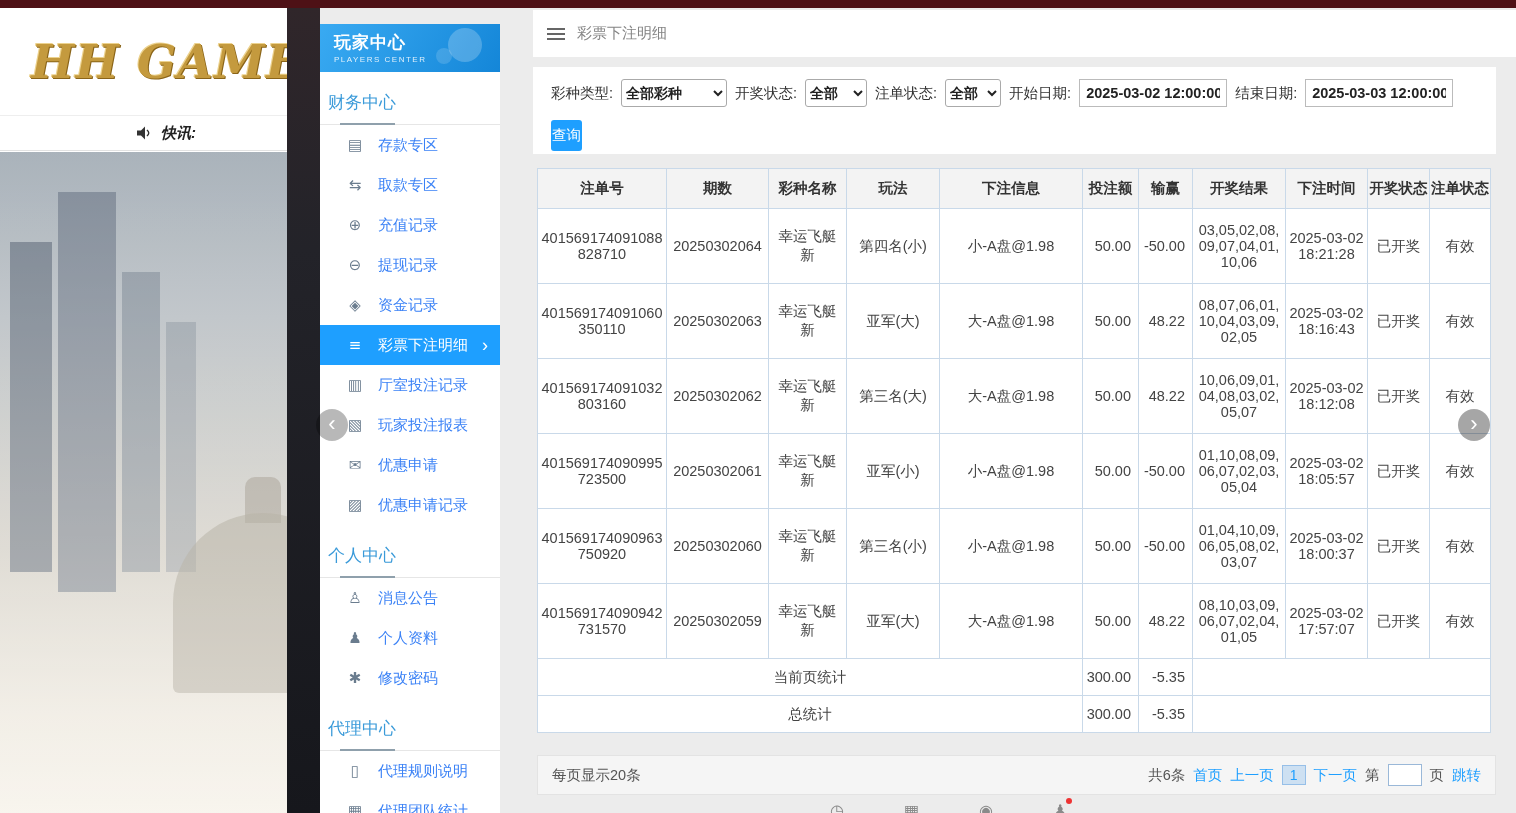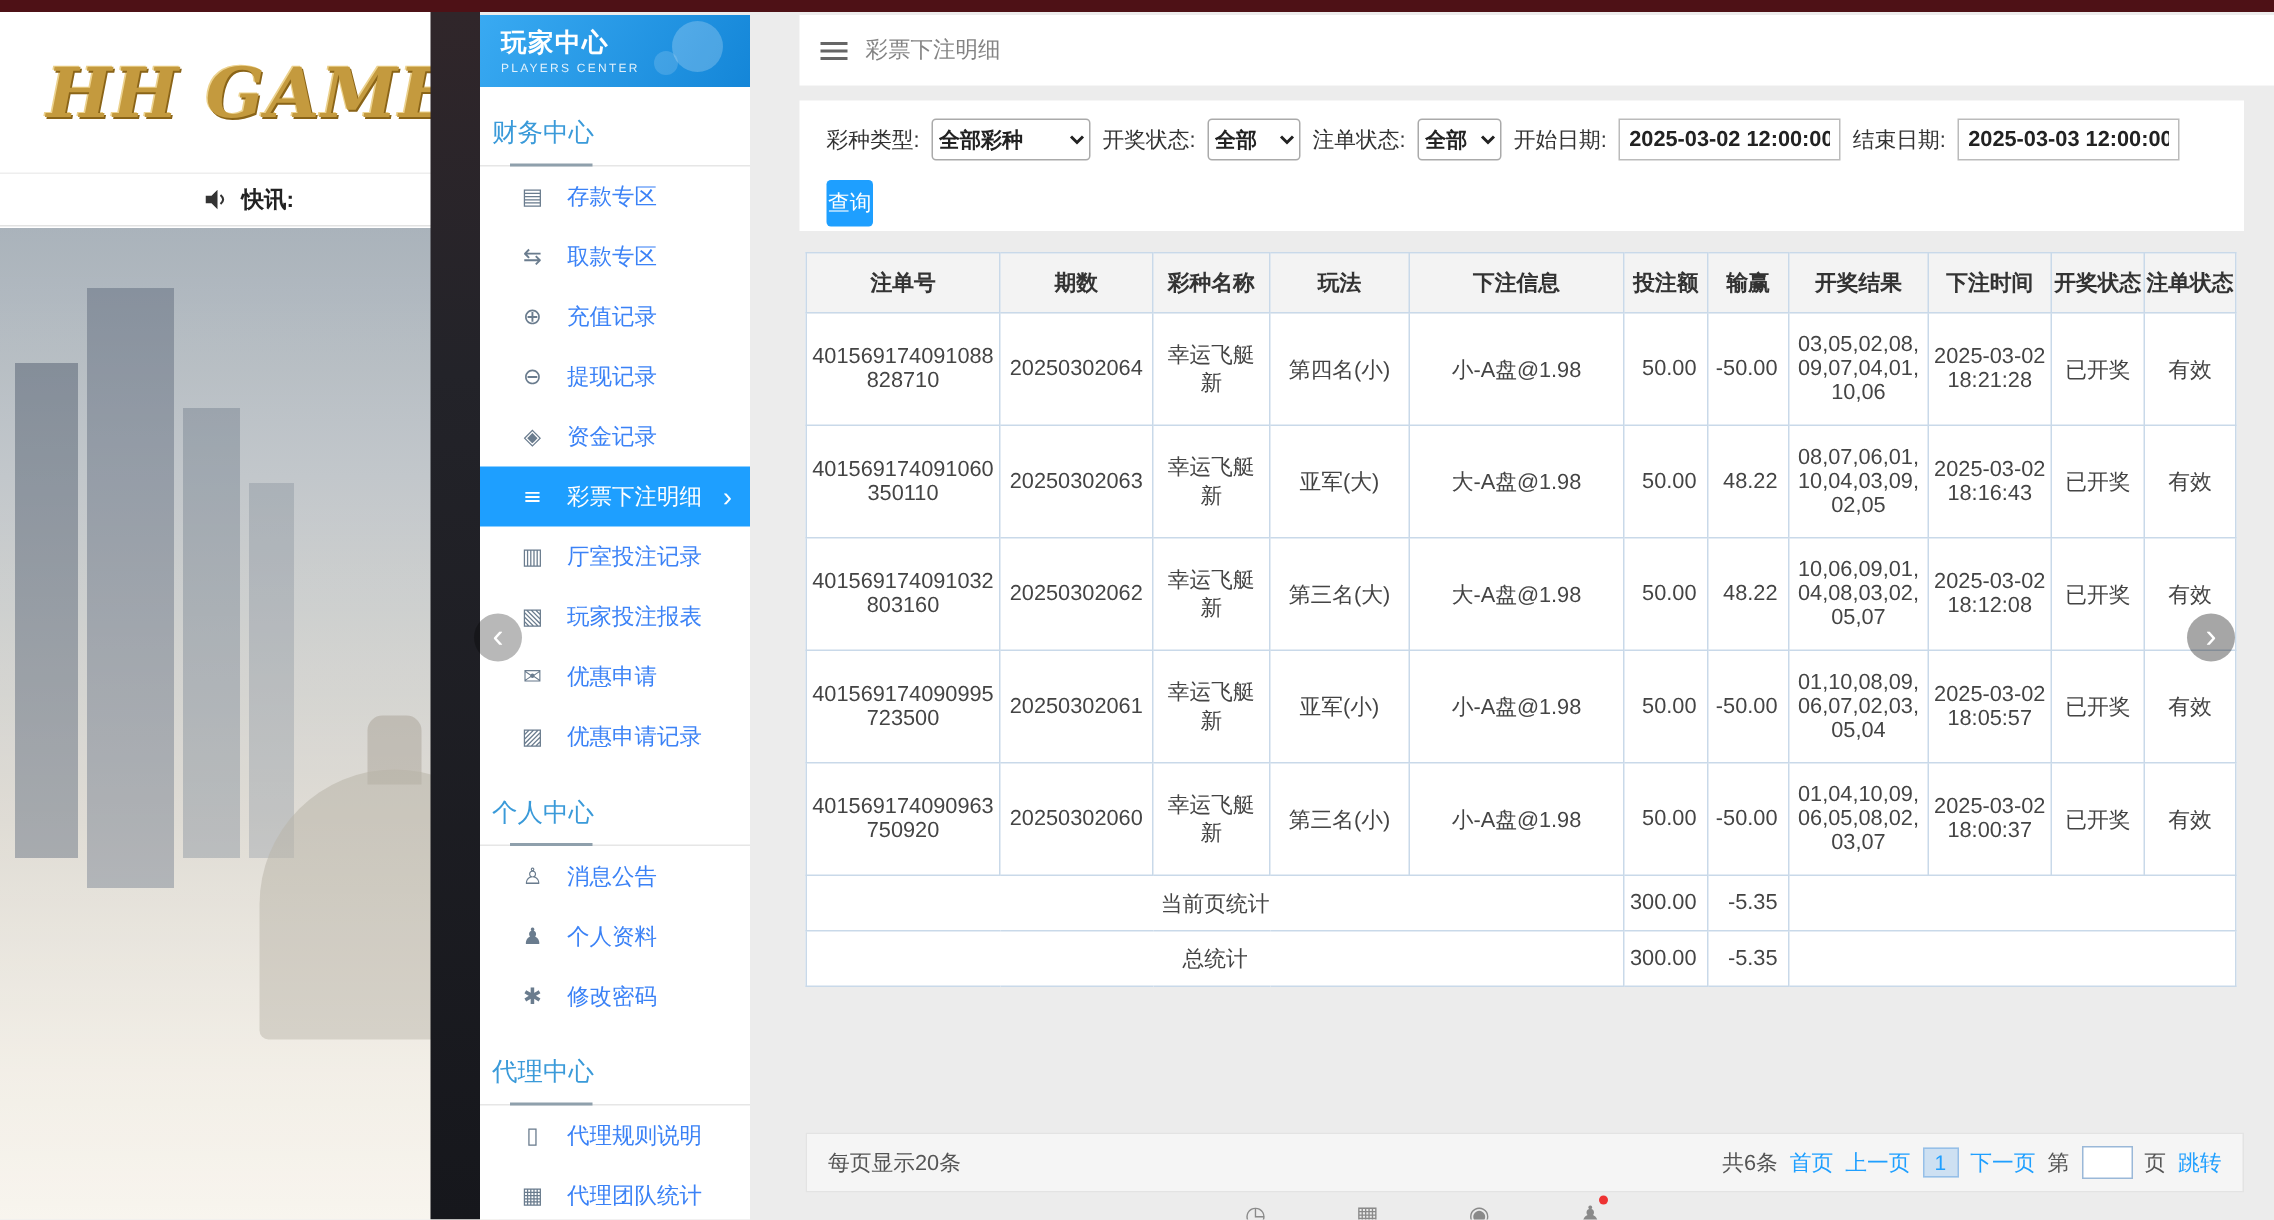--- a/index.html
+++ b/index.html
@@ -8,41 +8,41 @@
 
   
   .top-strip { position:absolute; left:0; top:0; width:1516px; height:8px; background:#4e1116; z-index:5; }
 
   
   .left-panel { position:absolute; left:0; top:8px; width:333px; bottom:0; background:#fff; }
   .logo-area { height:107px; background:#fff; display:flex; align-items:center; justify-content:center; }
   .logo-text { font-family:"DejaVu Serif","Liberation Serif",serif; font-style:italic; font-weight:bold; font-size:46px;
                letter-spacing:1px; color:#c49a3e; text-shadow:1px 1px 0 #8a6418, -1px -1px 0 #ecd28e; white-space:nowrap; }
   .news-bar { height:36px; background:#fff; border-top:1px solid #eee; border-bottom:1px solid #e2e2e2;
-              display:flex; align-items:center; justify-content:center; gap:8px; font-size:15px; font-weight:bold; color:#222; }
+              display:flex; align-items:center; justify-content:center; gap:8px; font-size:15px; font-weight:bold; color:#222;font-style:italic; }
   .scene { position:absolute; left:0; top:144px; right:0; bottom:0; overflow:hidden;
            background:linear-gradient(180deg,#97a2ac 0%,#aeb5ba 25%,#cfcabf 60%,#e9e3d6 85%,#f2ece0 100%); }
   .scene div { position:absolute; }
   .bld1 { left:10px; top:90px; width:42px; height:330px; background:rgba(45,60,80,.55); }
   .bld2 { left:58px; top:40px; width:58px; height:400px; background:rgba(55,70,92,.5); }
   .bld3 { left:122px; top:120px; width:38px; height:300px; background:rgba(75,90,108,.45); }
   .bld4 { left:166px; top:170px; width:30px; height:250px; background:rgba(95,108,122,.4); }
   .dome { right:-20px; bottom:120px; width:180px; height:180px; border-radius:50% 50% 6px 6px; background:rgba(150,142,124,.55); }
   .dome-top { right:52px; bottom:290px; width:36px; height:46px; border-radius:10px 10px 0 0; background:rgba(140,132,116,.6); }
   .haze { left:0; top:0; right:0; bottom:0; background:linear-gradient(180deg,rgba(255,255,255,.18),rgba(255,255,255,.45)); }
 
   
   .dark-band { position:absolute; left:287px; top:8px; width:33px; bottom:0;
                background:linear-gradient(180deg,#30262a 0%,#232329 30%,#16171c 100%); }
 
   
   .main { position:absolute; left:320px; top:8px; right:0; bottom:0; background:#ececec; }
 
   
-  .sidebar { position:absolute; left:0; top:2px; width:180px; bottom:0; background:#fff; overflow:hidden; }
+  .sidebar { position:absolute; left:0; top:16px; width:180px; bottom:0; background:#fff; overflow:hidden; }
   .sb-header { height:48px; background:linear-gradient(120deg,#39aaf2 0%,#1486d8 100%); color:#fff; padding:7px 0 0 14px; position:relative; overflow:hidden; }
   .sb-title { font-size:17px; font-weight:bold; letter-spacing:1px; }
   .sb-sub { font-size:8px; letter-spacing:1.5px; color:rgba(255,255,255,.85); margin-top:1px; }
   .sb-deco i { position:absolute; border-radius:50%; background:rgba(255,255,255,.22); }
   .sb-deco i:nth-child(1){ width:34px; height:34px; right:18px; top:4px; }
   .sb-deco i:nth-child(2){ width:16px; height:16px; right:48px; top:24px; background:rgba(255,255,255,.15); }
   .sb-section { margin-top:6px; padding:13px 0 10px 8px; color:#3a9ad9; font-size:17px; border-bottom:1px solid #e6e6e6; position:relative; }
   .sb-section::after { content:""; position:absolute; left:20px; bottom:-1px; width:55px; height:2px; background:#8fa0ac; }
   .sb-item { display:flex; align-items:center; height:40px; padding-left:24px; cursor:pointer; position:relative; }
   .sb-ico { width:22px; text-align:center; color:#6a7c8e; font-size:15px; font-family:"DejaVu Sans",sans-serif; }
@@ -329,20 +329,33 @@
           <td>幸运飞艇新</td>
           <td>第三名(小)</td>
           <td>小-A盘@1.98</td>
           <td class="num">50.00</td>
           <td class="num">-50.00</td>
           <td>01,04,10,09,06,05,08,02,03,07</td>
           <td class="time">2025-03-02 18:00:37</td>
           <td>已开奖</td>
           <td>有效</td>
         </tr>
+        <tr class="data-row">
+          <td>401569174090942731570</td>
+          <td>20250302059</td>
+          <td>幸运飞艇新</td>
+          <td>亚军(大)</td>
+          <td>大-A盘@1.98</td>
+          <td class="num">50.00</td>
+          <td class="num">48.22</td>
+          <td>08,10,03,09,06,07,02,04,01,05</td>
+          <td class="time">2025-03-02 17:57:07</td>
+          <td>已开奖</td>
+          <td>有效</td>
+        </tr>
         <tr class="summary-row">
           <td colspan="5">当前页统计</td>
           <td class="num">300.00</td>
           <td class="num">-5.35</td>
           <td colspan="4"></td>
         </tr>
         <tr class="summary-row">
           <td colspan="5">总统计</td>
           <td class="num">300.00</td>
           <td class="num">-5.35</td>

